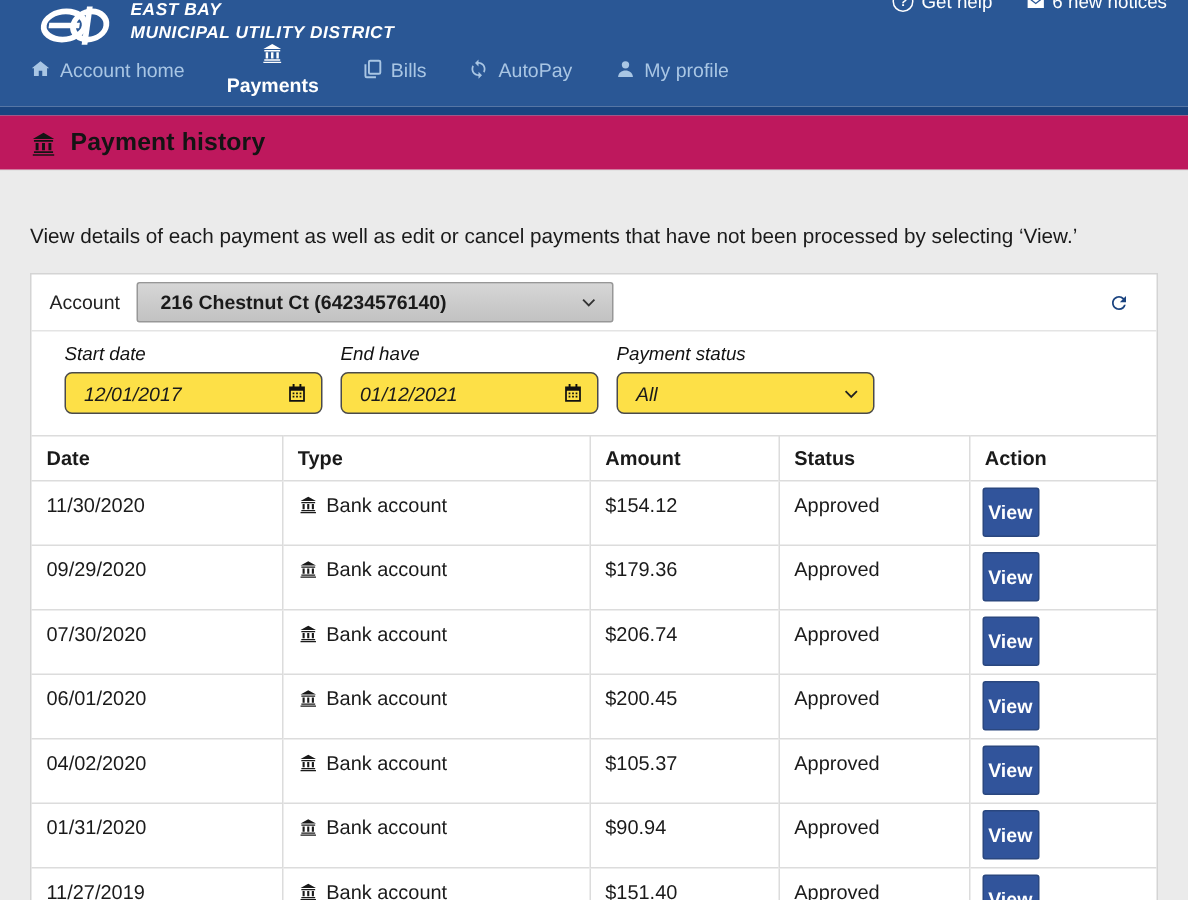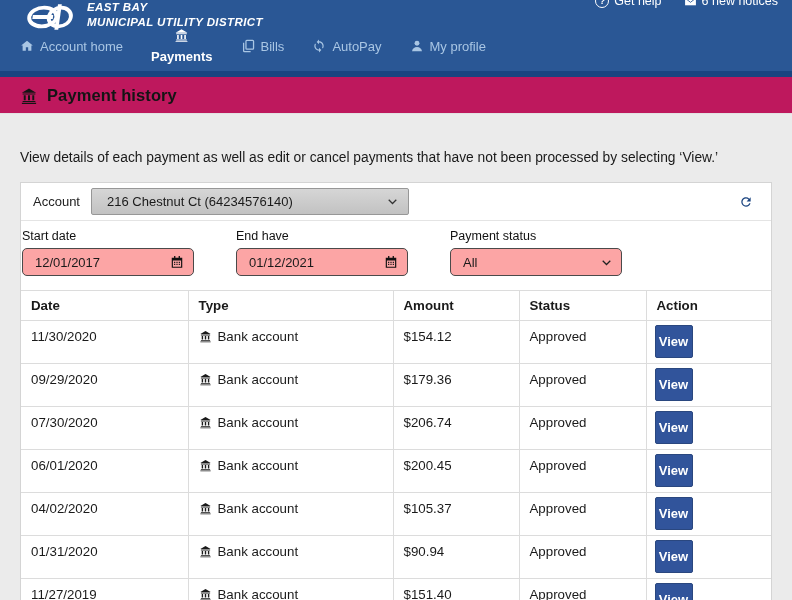--- a/index.html
+++ b/index.html
@@ -40,29 +40,29 @@
   .content{padding:0 20px;}
   .intro{margin:36px 0 0;font-size:13.8px;color:#1a1a1a;}
   .panel{margin-top:17px;background:#fff;border:1px solid #d4d4d4;}
   
   .account-row{display:flex;align-items:center;padding:5px 12px;border-bottom:1px solid #e4e4e4;}
   .account-label{font-size:13px;color:#222;margin-right:11px;}
   .account-select{
     width:318px;height:27px;box-sizing:border-box;cursor:pointer;
     background:linear-gradient(#d6d6d6,#c2c2c2);
     border:1px solid #979797;border-radius:2px;
-    display:flex;align-items:center;padding:0 10px 0 15px;font-size:13px;color:#1a1a1a;
+    display:flex;align-items:center;padding:0 10px 0 15px;font-size:13px;color:#1a1a1a;font-weight:bold;
   }
   .account-select .val{flex:1;}
   .refresh-btn{margin-left:auto;color:#1b4480;cursor:pointer;display:flex;padding:2px 6px;}
   
-  .filters-row{display:flex;gap:42px;padding:8px 1px 14px;}
+  .filters-row{display:flex;gap:12px;padding:8px 22px 14px;font-style:italic;}
   .filter-label{font-size:12.5px;color:#111;margin-bottom:5px;}
   .input-box{
-    width:172px;height:28px;box-sizing:border-box;background:#fca5a5;
+    width:172px;height:28px;box-sizing:border-box;background:#fde047;
     border:1px solid #4a4a4a;border-radius:5px;cursor:text;
     display:flex;align-items:center;padding:0 9px 0 12px;font-size:13px;color:#1a1a1a;
   }
   .input-box .val{flex:1;}
   .select-box{cursor:pointer;}
   .select-box .chev{color:#222;display:flex;}
   
   table{width:100%;border-collapse:collapse;font-size:13.3px;color:#1a1a1a;table-layout:fixed;}
   th,td{border-top:1px solid #dcdcdc;border-right:1px solid #dcdcdc;text-align:left;}
   th:last-child,td:last-child{border-right:none;}

